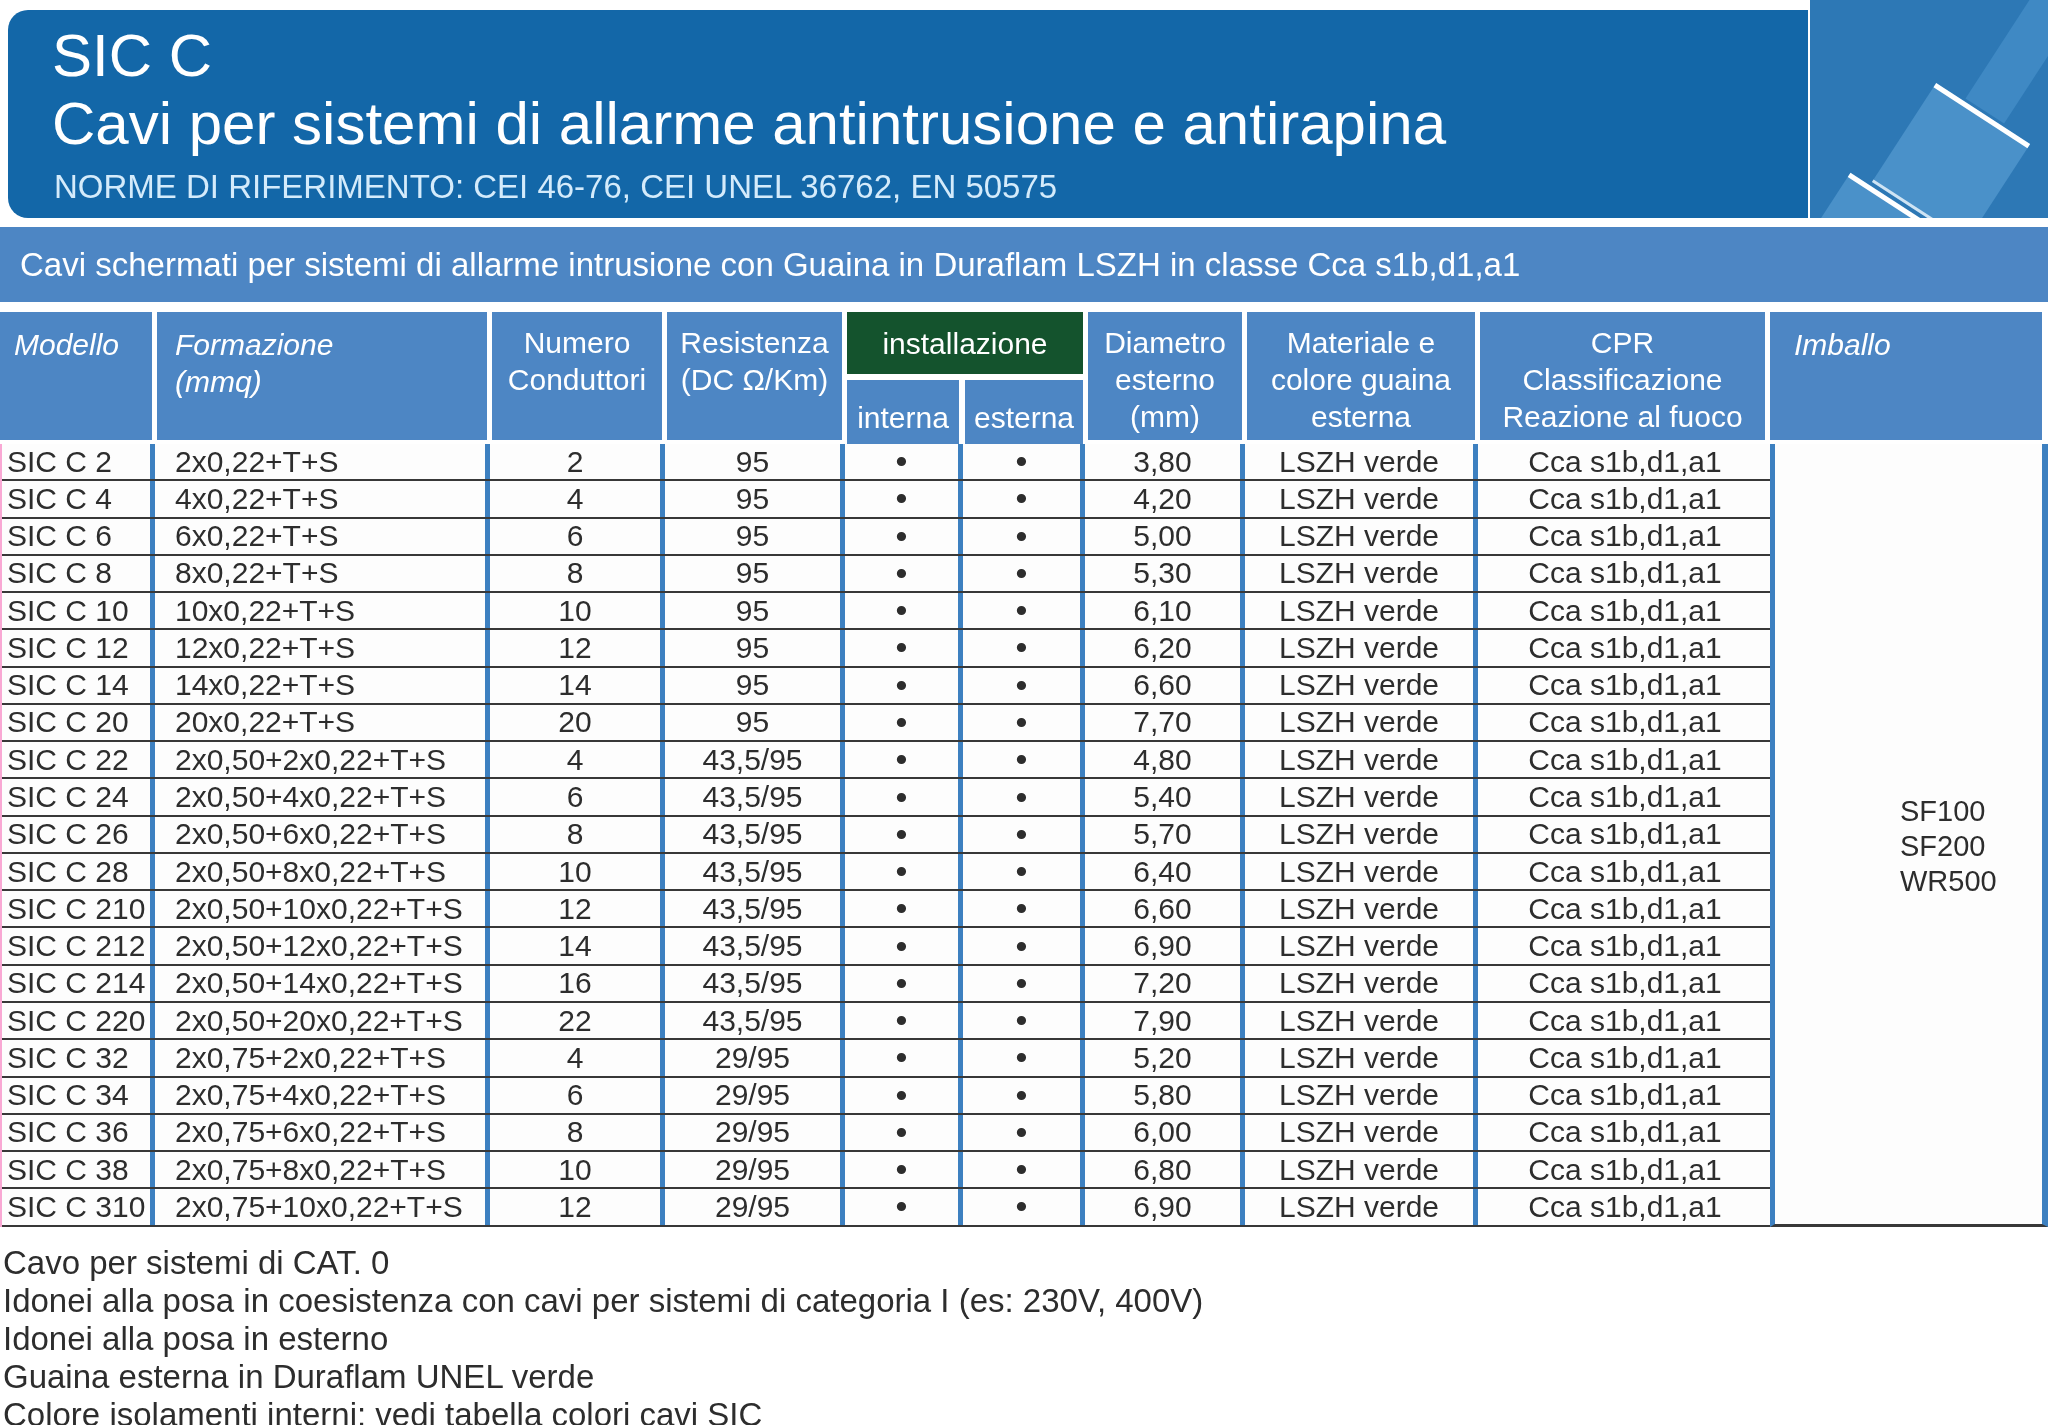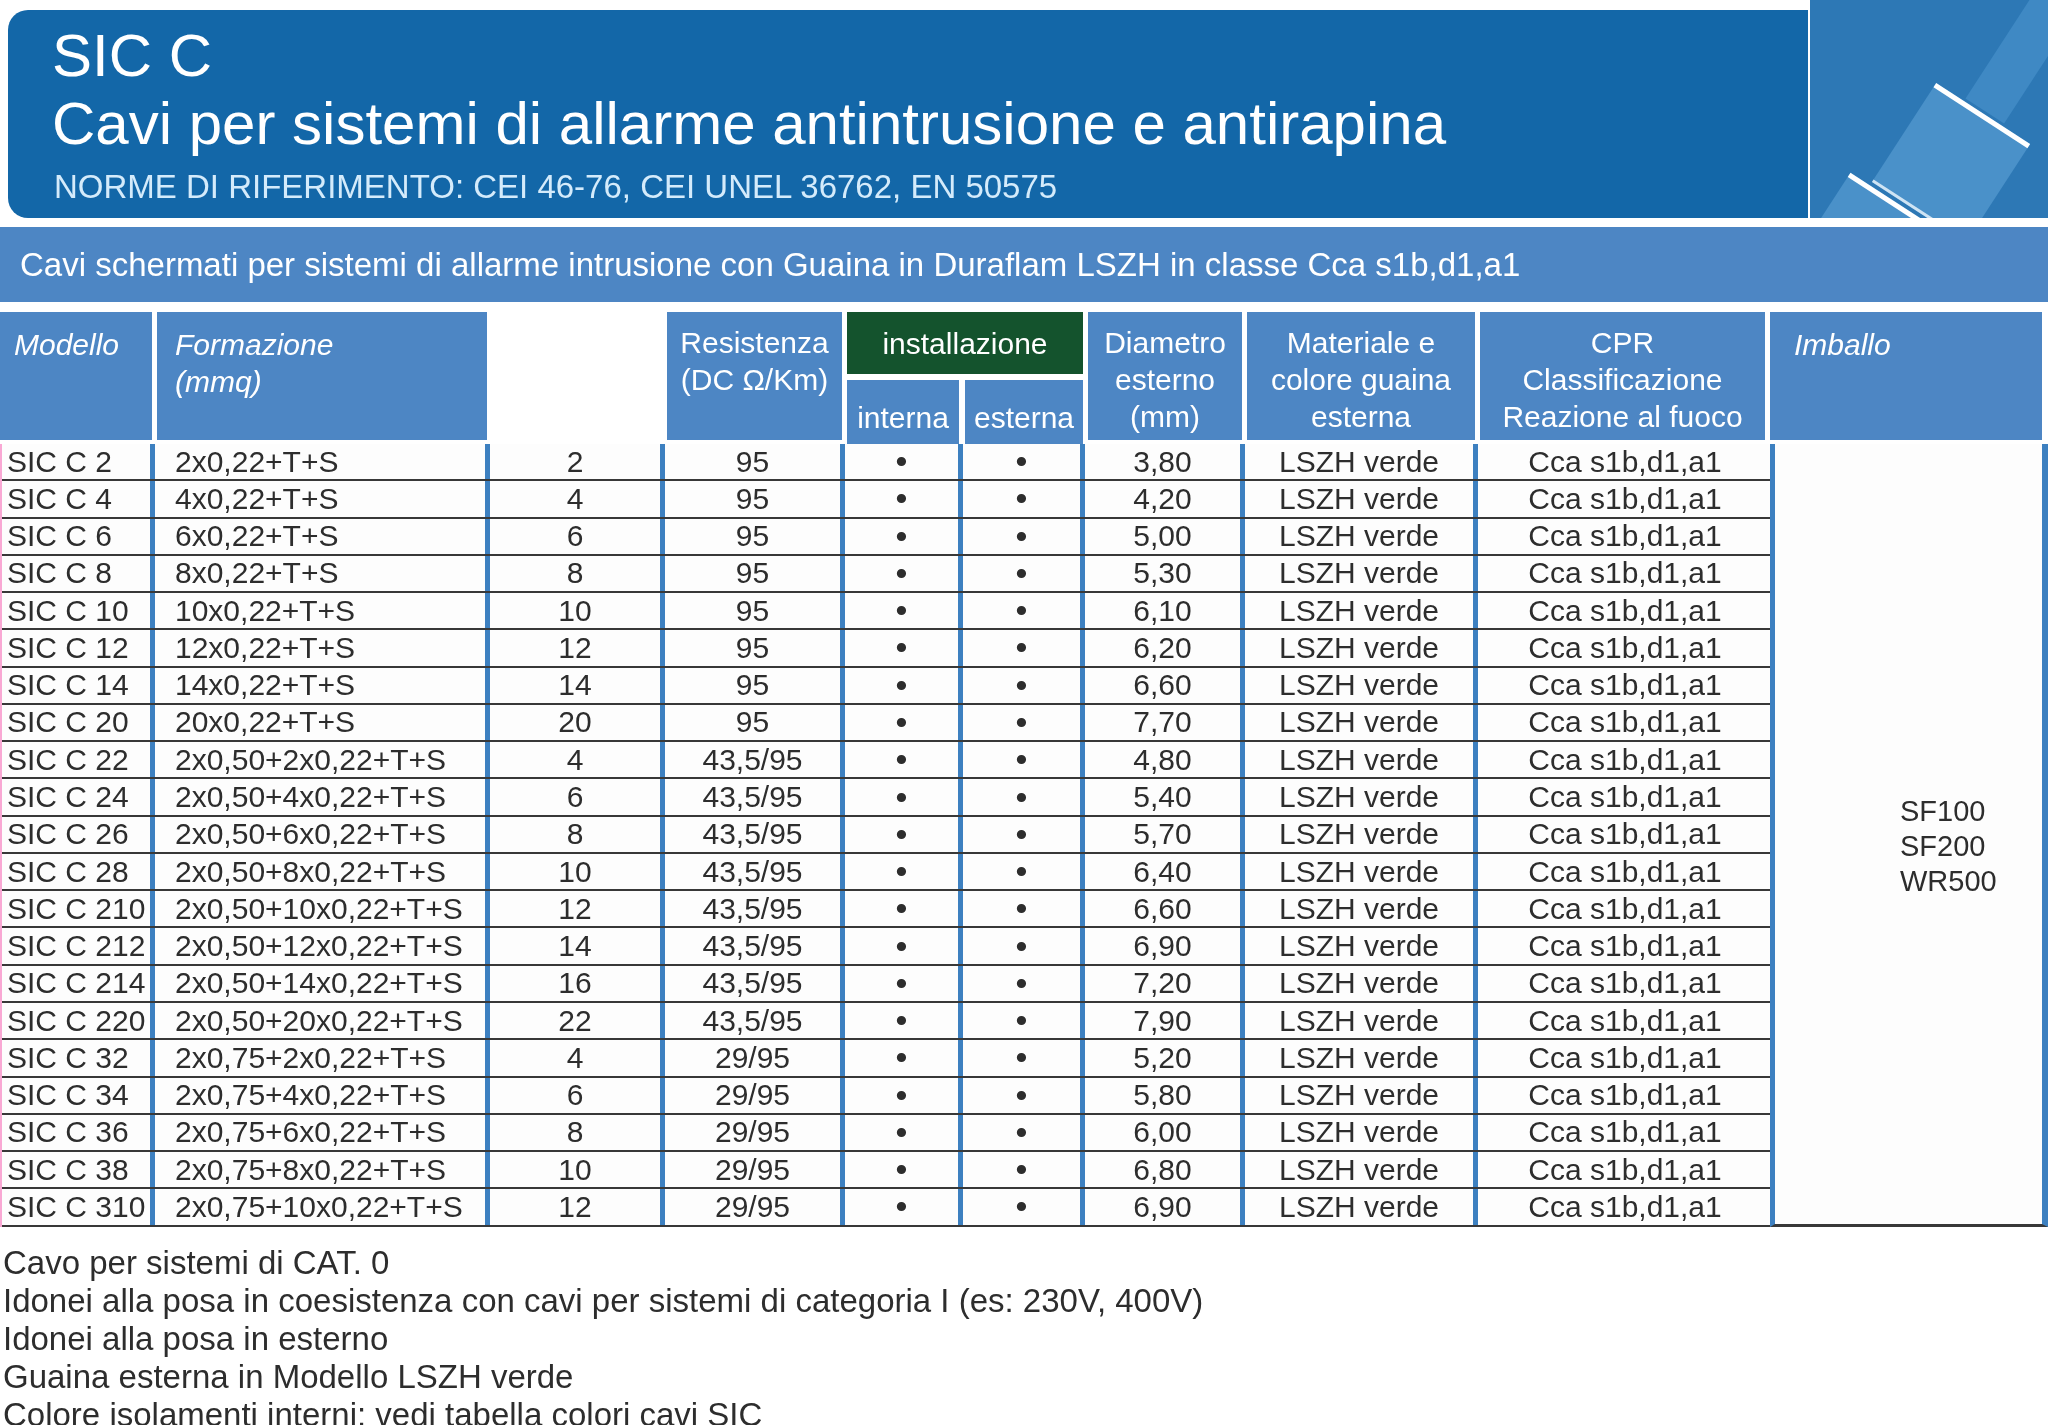--- a/index.html
+++ b/index.html
@@ -130,20 +130,22 @@
 </div>
 
 <div class="band">
   <div class="band-text">Cavi schermati per sistemi di allarme intrusione con Guaina in Duraflam LSZH in classe Cca s1b,d1,a1</div>
 </div>
 
 <div class="thead">
   <div class="hcell h-left   h-modello">Modello</div>
   <div class="hcell h-left   h-formazione">Formazione
 (mmq)</div>
+  <div class="hcell h-center h-numero">Numero
+Conduttori</div>
   <div class="hcell h-center h-resistenza">Resistenza
 (DC Ω/Km)</div>
   <div class="hcell h-inst">
     <div class="h-inst-top">installazione</div>
     <div class="h-inst-sub h-interna">interna</div>
     <div class="h-inst-sub h-esterna">esterna</div>
   </div>
   <div class="hcell h-center h-diametro">Diametro
 esterno
 (mm)</div>
@@ -395,15 +397,15 @@
       <div>SF100</div>
       <div>SF200</div>
       <div>WR500</div>
     </div>
 </div>
 
 <div class="notes">
     <div class="note-line">Cavo per sistemi di CAT. 0</div>
     <div class="note-line">Idonei alla posa in coesistenza con cavi per sistemi di categoria I (es: 230V, 400V)</div>
     <div class="note-line">Idonei alla posa in esterno</div>
-    <div class="note-line">Guaina esterna in Modello LSZH verde</div>
+    <div class="note-line">Guaina esterna in Duraflam UNEL verde</div>
     <div class="note-line">Colore isolamenti interni: vedi tabella colori cavi SIC</div>
   </div>
 
 </body></html>

